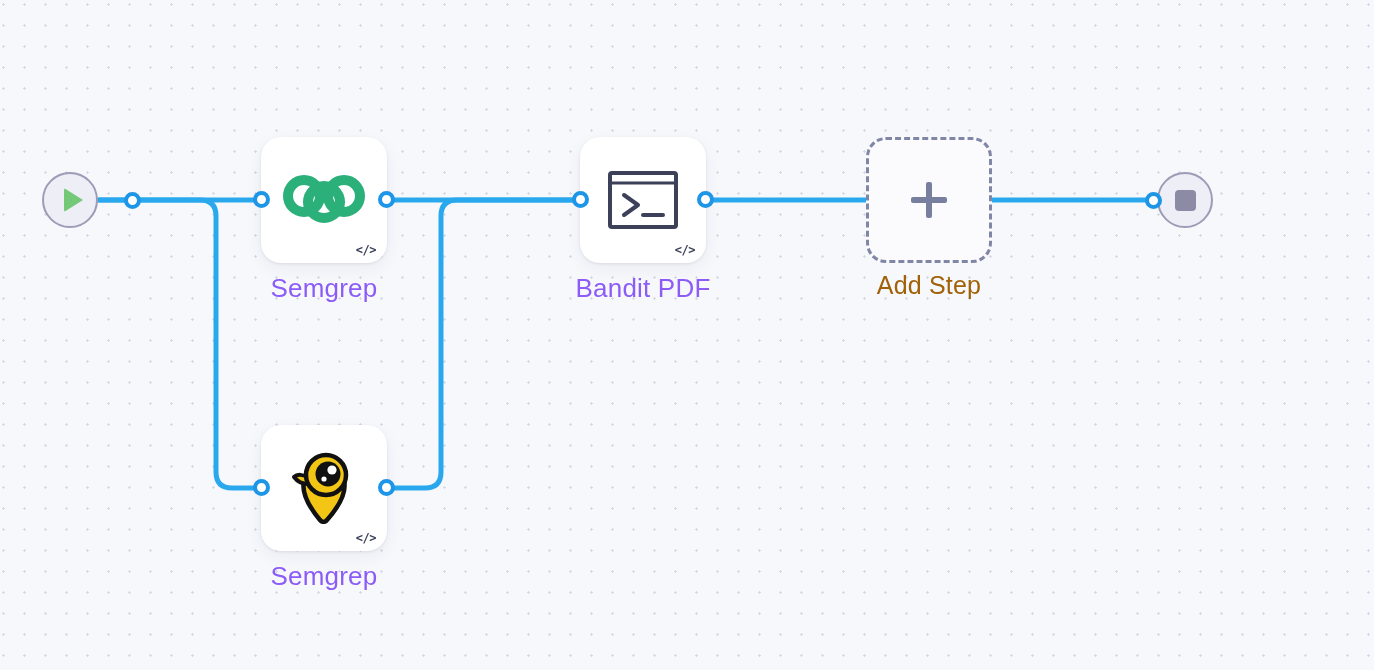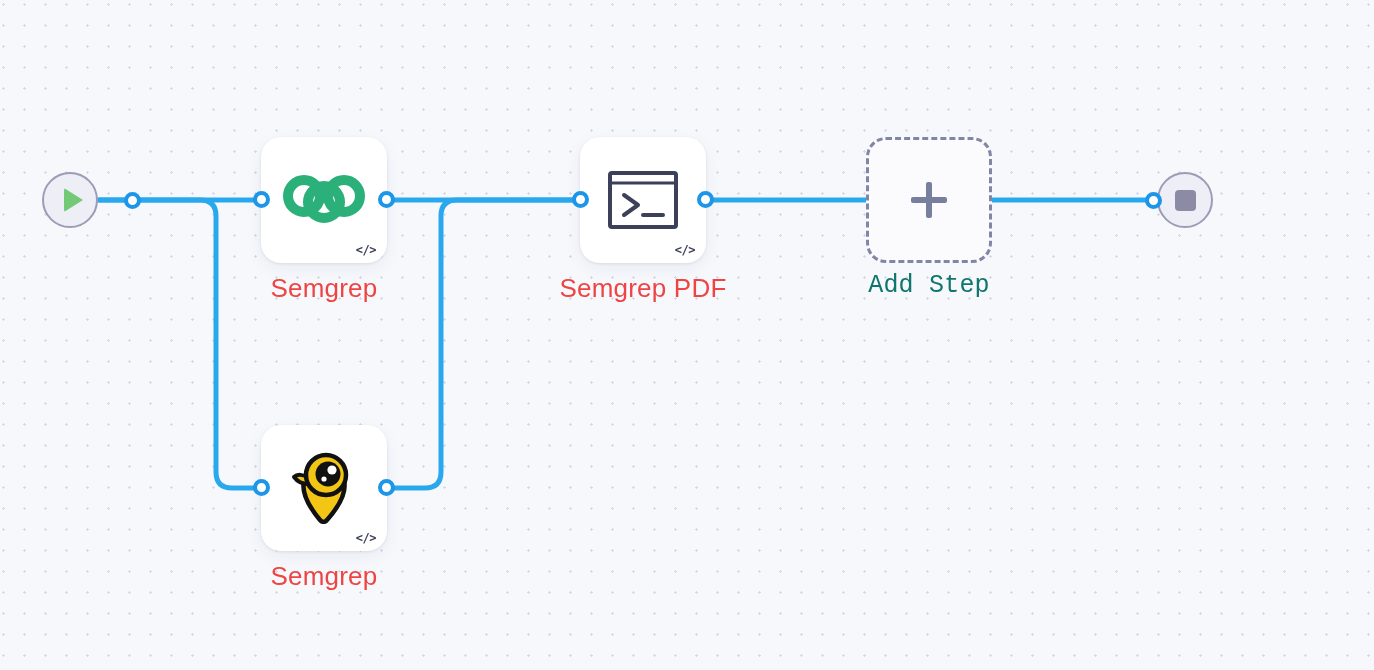--- a/index.html
+++ b/index.html
@@ -94,24 +94,24 @@
     line-height: 1;
   }
 
   .node-label {
     position: absolute;
     top: 136px;
     left: 50%;
     transform: translateX(-50%);
     white-space: nowrap;
     font-size: 26px;
-    color: #ef4444;
+    color: #8b5cf6;
     letter-spacing: .2px;
   }
-  .node-label.muted { color: #0f766e; font-size: 25px; top: 134px; font-family: Liberation Mono, monospace; }
+  .node-label.muted { color: #a16207; font-size: 25px; top: 134px; }
 
   
   .card-dashed {
     width: 126px;
     height: 126px;
     border-radius: 20px;
     background: #fbfbfe;
     border: 3px dashed #8086a6;
     display: flex;
     align-items: center;
@@ -216,21 +216,21 @@
       <svg class="term-logo" width="72" height="60" viewBox="0 0 72 60">
         <rect x="3" y="3" width="66" height="54" rx="2" fill="#ffffff" stroke="#3c4159" stroke-width="4"></rect>
         <line x1="3" y1="13" x2="69" y2="13" stroke="#3c4159" stroke-width="3"></line>
         <polyline points="17,25 31,35 17,45" fill="none" stroke="#3c4159" stroke-width="4" stroke-linecap="round" stroke-linejoin="round"></polyline>
         <line x1="36" y1="45" x2="56" y2="45" stroke="#3c4159" stroke-width="4" stroke-linecap="round"></line>
       </svg>
       <span class="code-badge">&lt;/&gt;</span>
     </div>
     <div class="port" style="left:-8px; top:54px;"></div>
     <div class="port" style="left:117px; top:54px;"></div>
-    <div class="node-label">Semgrep PDF</div>
+    <div class="node-label">Bandit PDF</div>
   </div>
 
   <div class="node" style="left:866px; top:137px;">
     <div class="card-dashed">
       <div class="plus"></div>
     </div>
     <div class="node-label muted">Add Step</div>
   </div>
 
   <div class="node" style="left:1157px; top:172px;">

